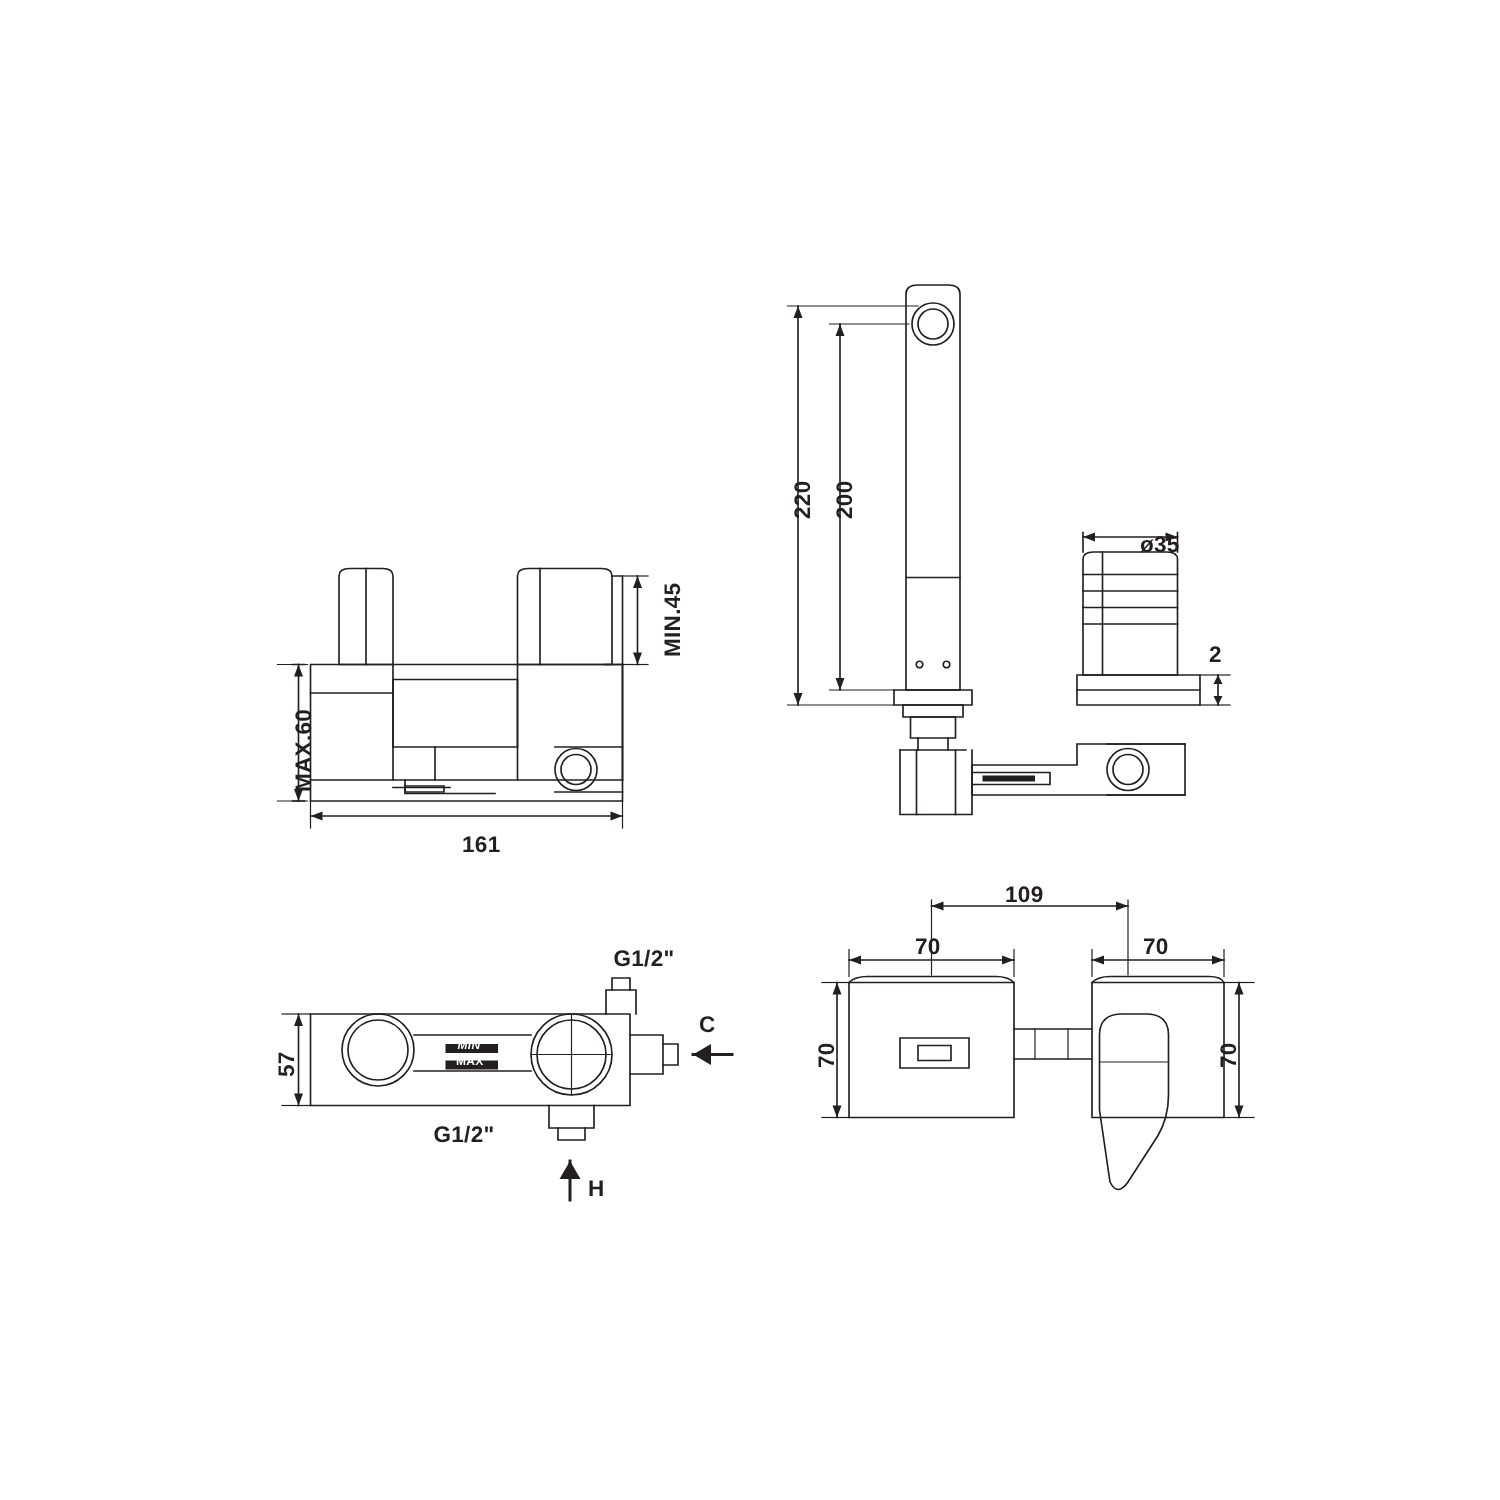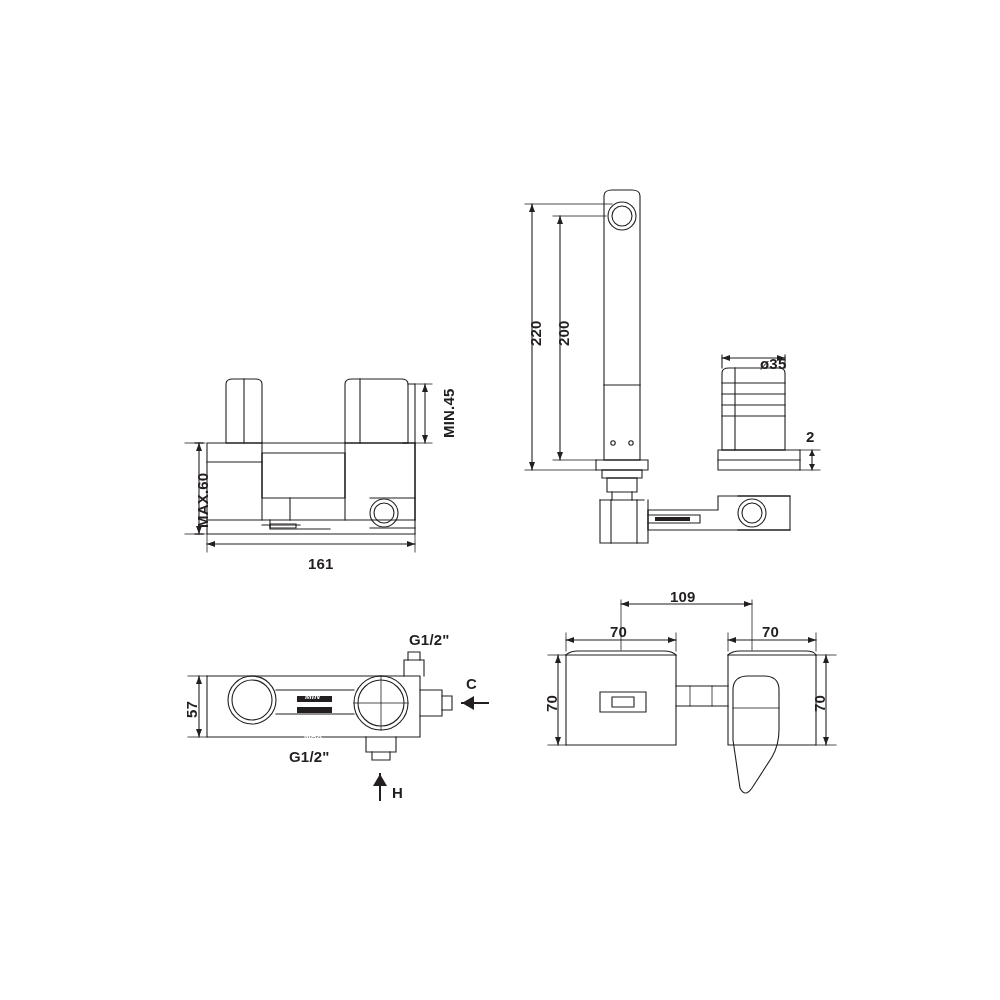--- a/index.html
+++ b/index.html
@@ -212,21 +212,21 @@
   <div class="lbl vert" style="left:555px;top:346px;">200</div>
   <div class="lbl" style="left:760px;top:355px;">ø35</div>
   <div class="lbl" style="left:806px;top:428px;">2</div>
 
   <div class="lbl vert" style="left:183px;top:718px;">57</div>
   <div class="lbl" style="left:409px;top:631px;">G1/2"</div>
   <div class="lbl" style="left:289px;top:748px;">G1/2"</div>
   <div class="lbl" style="left:466px;top:675px;">C</div>
   <div class="lbl" style="left:392px;top:784px;">H</div>
   <div class="lbl tiny" style="left:305px;top:692px;color:#ffffff;font-style:italic;">MIN</div>
-  <div class="lbl tiny" style="left:304px;top:703px;color:#ffffff;margin-top:28px;">MAX</div>
+  <div class="lbl tiny" style="left:304px;top:703px;color:#ffffff;">MAX</div>
 
   <div class="lbl" style="left:670px;top:588px;text-align:center;">109</div>
   <div class="lbl" style="left:610px;top:623px;">70</div>
   <div class="lbl" style="left:762px;top:623px;">70</div>
   <div class="lbl vert" style="left:543px;top:712px;">70</div>
   <div class="lbl vert" style="left:811px;top:712px;">70</div>
 
 </div>
 
 </body></html>

